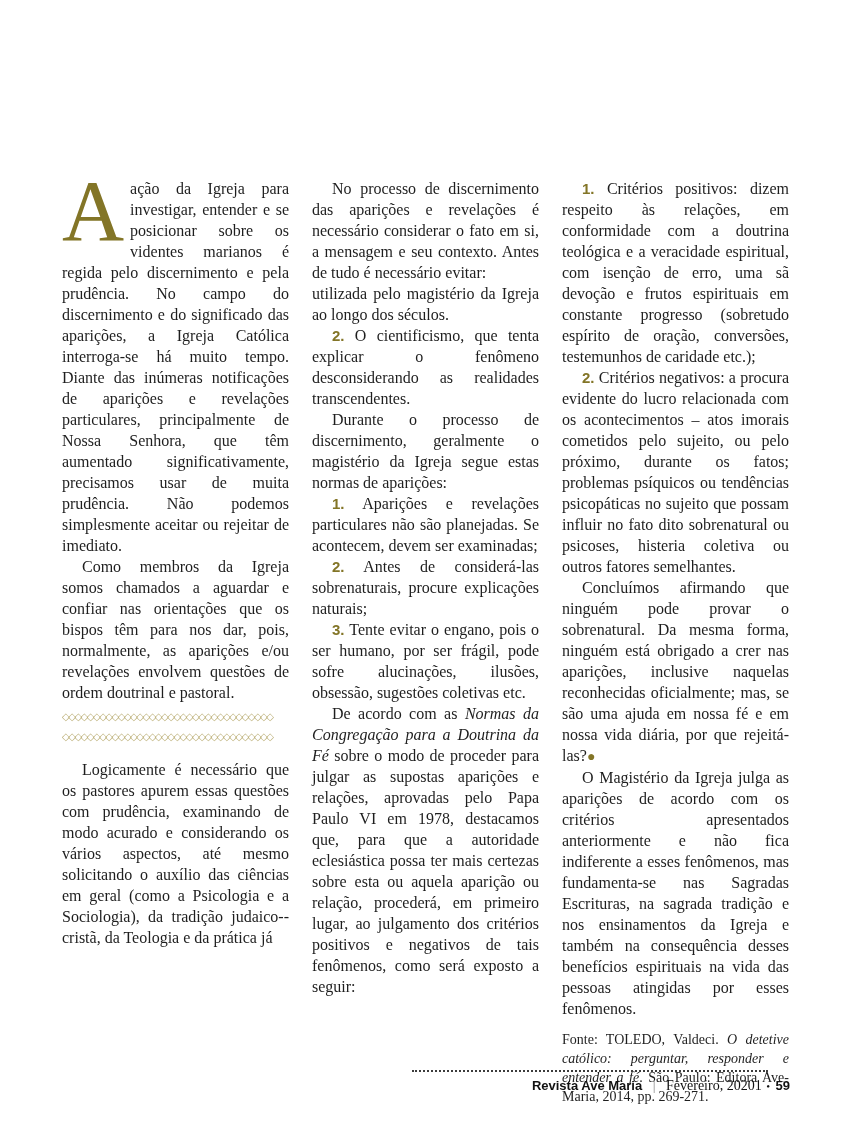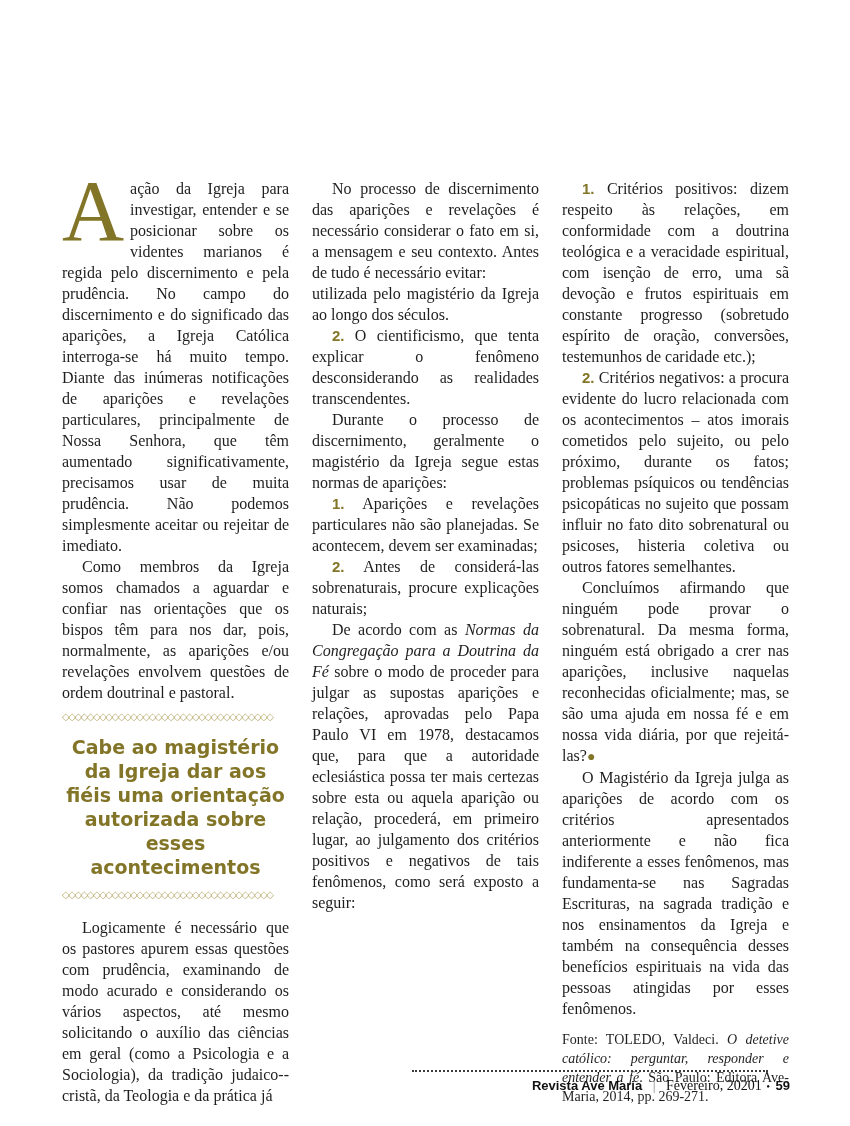--- a/index.html
+++ b/index.html
@@ -36,31 +36,31 @@
 </style>
 </head>
 <body>
 
 <div class="sheet">
   <main class="columns">
     <section class="col">
         <p class="para"><span class="dropcap">A</span>ação da Igreja para investigar, entender e se posicionar sobre os videntes marianos é regida pelo discernimento e pela prudência. No campo do discernimento e do significado das aparições, a Igreja Católica interroga-se há muito tempo. Diante das inúmeras notificações de aparições e revelações particulares, principalmente de Nossa Senhora, que têm aumentado significativamente, precisamos usar de muita prudência. Não podemos simplesmente aceitar ou rejeitar de imediato.</p>
         <p class="para ind">Como membros da Igreja somos chamados a aguardar e confiar nas orientações que os bispos têm para nos dar, pois, normalmente, as aparições e/ou revelações envolvem questões de ordem doutrinal e pastoral.</p>
         <div class="divider">◇◇◇◇◇◇◇◇◇◇◇◇◇◇◇◇◇◇◇◇◇◇◇◇◇◇◇◇◇◇◇◇◇◇</div>
-        <div class="pullquote">Cabe ao magistério da Igreja dar aos fiéis uma orientação autorizada sobre esses acontecimentos</div>
         <div class="divider pq-gap">◇◇◇◇◇◇◇◇◇◇◇◇◇◇◇◇◇◇◇◇◇◇◇◇◇◇◇◇◇◇◇◇◇◇</div>
         <p class="para ind">Logicamente é necessário que os pastores apurem essas questões com prudência, examinando de modo acurado e considerando os vários aspectos, até mesmo solicitando o auxílio das ciências em geral (como a Psicologia e a Sociologia), da tradição judaico--cristã, da Teologia e da prática já</p>
       </section>
     <section class="col">
         <p class="para ind">No processo de discernimento das aparições e revelações é necessário considerar o fato em si, a mensagem e seu contexto. Antes de tudo é necessário evitar:</p>
         <p class="para">utilizada pelo magistério da Igreja ao longo dos séculos.</p>
         <p class="para ind"><span class="num">2.</span> O cientificismo, que tenta explicar o fenômeno desconsiderando as realidades transcendentes.</p>
         <p class="para ind">Durante o processo de discernimento, geralmente o magistério da Igreja segue estas normas de aparições:</p>
         <p class="para ind"><span class="num">1.</span> Aparições e revelações particulares não são planejadas. Se acontecem, devem ser examinadas;</p>
         <p class="para ind"><span class="num">2.</span> Antes de considerá-las sobrenaturais, procure explicações naturais;</p>
+        <p class="para ind"><span class="num">3.</span> Tente evitar o engano, pois o ser humano, por ser frágil, pode sofre alucinações, ilusões, obsessão, sugestões coletivas etc.</p>
         <p class="para ind">De acordo com as <span class="i">Normas da Congregação para a Doutrina da Fé</span> sobre o modo de proceder para julgar as supostas aparições e relações, aprovadas pelo Papa Paulo VI em 1978, destacamos que, para que a autoridade eclesiástica possa ter mais certezas sobre esta ou aquela aparição ou relação, procederá, em primeiro lugar, ao julgamento dos critérios positivos e negativos de tais fenômenos, como será exposto a seguir:</p>
       </section>
     <section class="col">
         <p class="para ind"><span class="num">1.</span> Critérios positivos: dizem respeito às relações, em conformidade com a doutrina teológica e a veracidade espiritual, com isenção de erro, uma sã devoção e frutos espirituais em constante progresso (sobretudo espírito de oração, conversões, testemunhos de caridade etc.);</p>
         <p class="para ind"><span class="num">2.</span> Critérios negativos: a procura evidente do lucro relacionada com os acontecimentos – atos imorais cometidos pelo sujeito, ou pelo próximo, durante os fatos; problemas psíquicos ou tendências psicopáticas no sujeito que possam influir no fato dito sobrenatural ou psicoses, histeria coletiva ou outros fatores semelhantes.</p>
         <p class="para ind">Concluímos afirmando que ninguém pode provar o sobrenatural. Da mesma forma, ninguém está obrigado a crer nas aparições, inclusive naquelas reconhecidas oficialmente; mas, se são uma ajuda em nossa fé e em nossa vida diária, por que rejeitá-las?<span class="end">●</span></p>
         <p class="para ind">O Magistério da Igreja julga as aparições de acordo com os critérios apresentados anteriormente e não fica indiferente a esses fenômenos, mas fundamenta-se nas Sagradas Escrituras, na sagrada tradição e nos ensinamentos da Igreja e também na consequência desses benefícios espirituais na vida das pessoas atingidas por esses fenômenos.</p>
         <p class="source">Fonte: TOLEDO, Valdeci. <span class="i">O detetive católico: perguntar, responder e entender a fé</span>. São Paulo: Editora Ave-Maria, 2014, pp. 269-271.</p>
       </section>
   </main>

